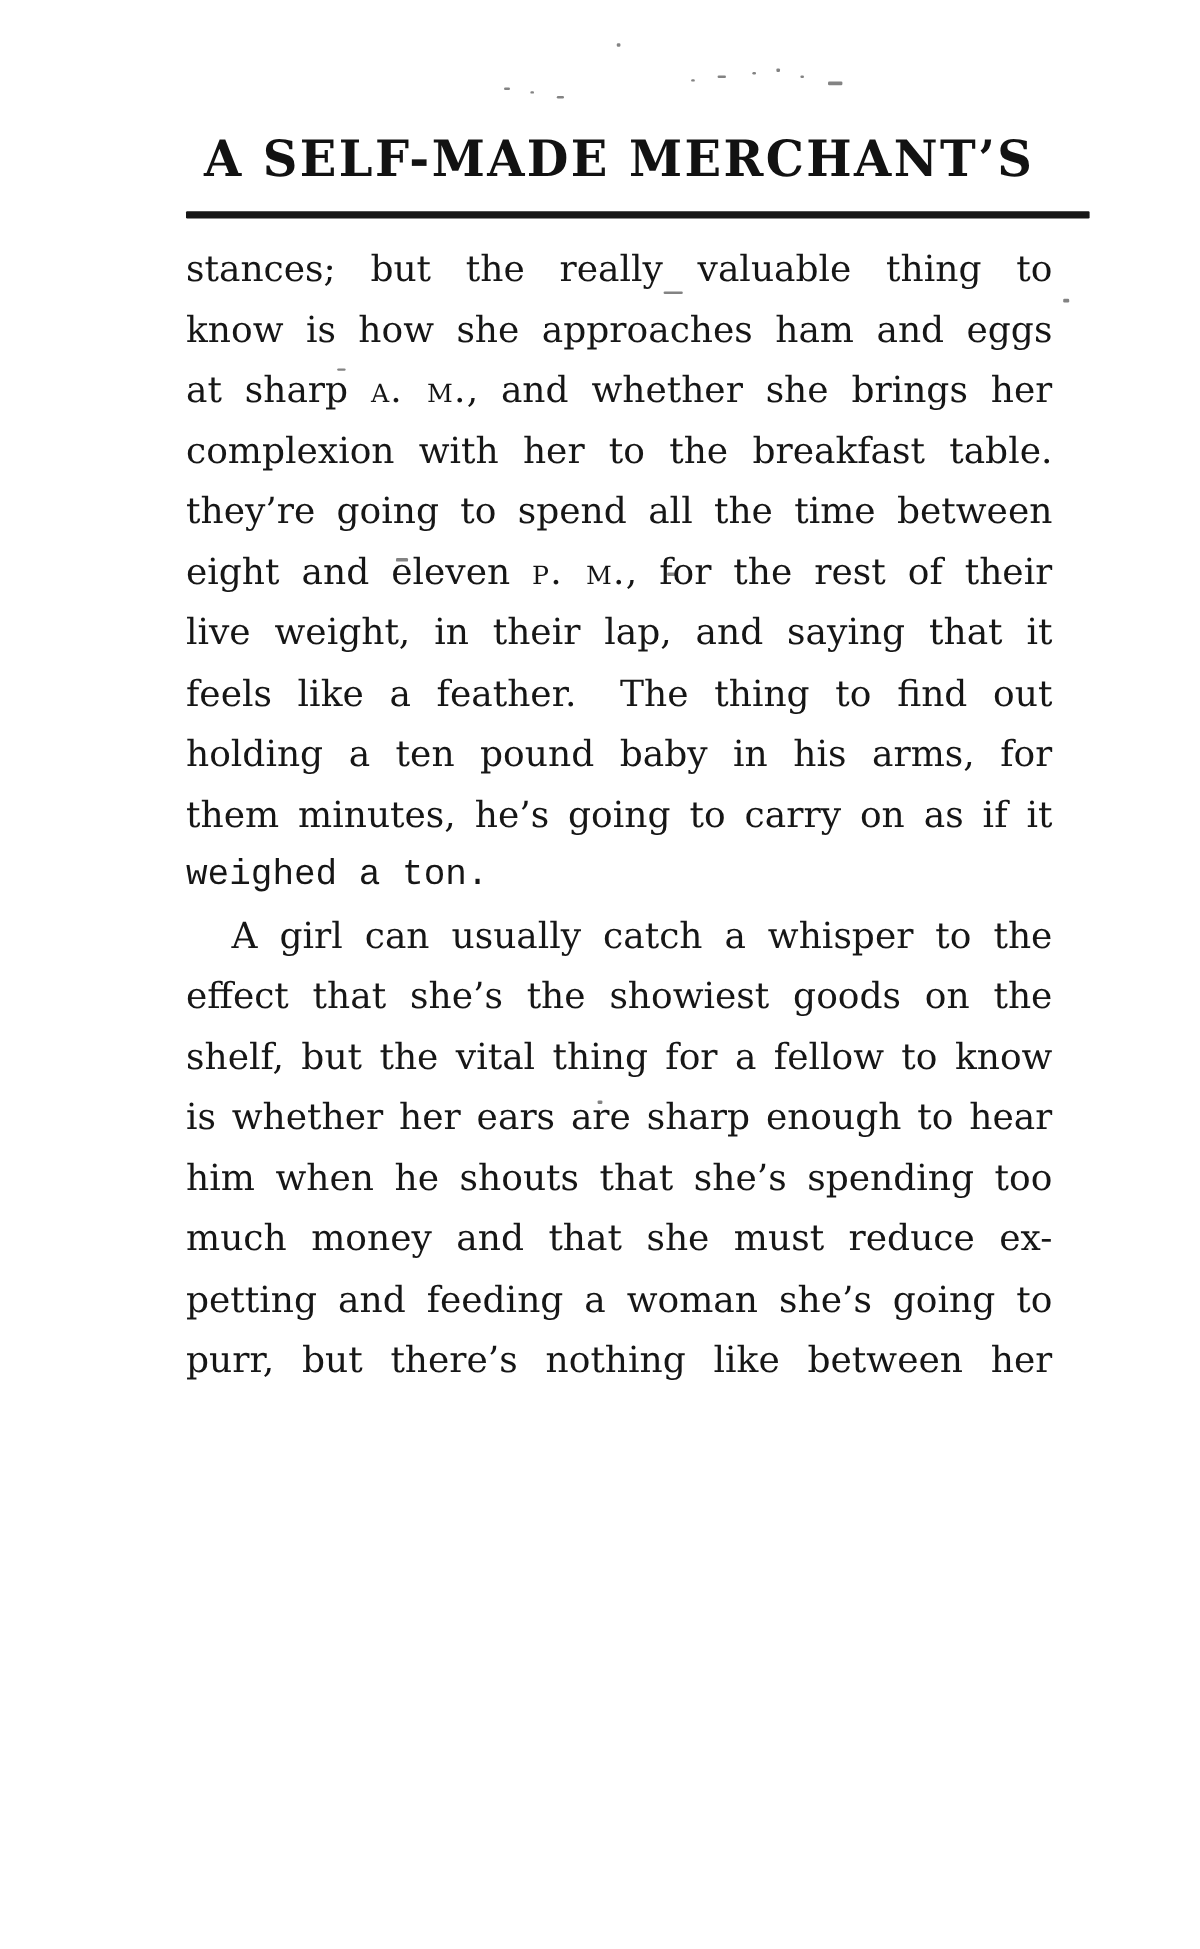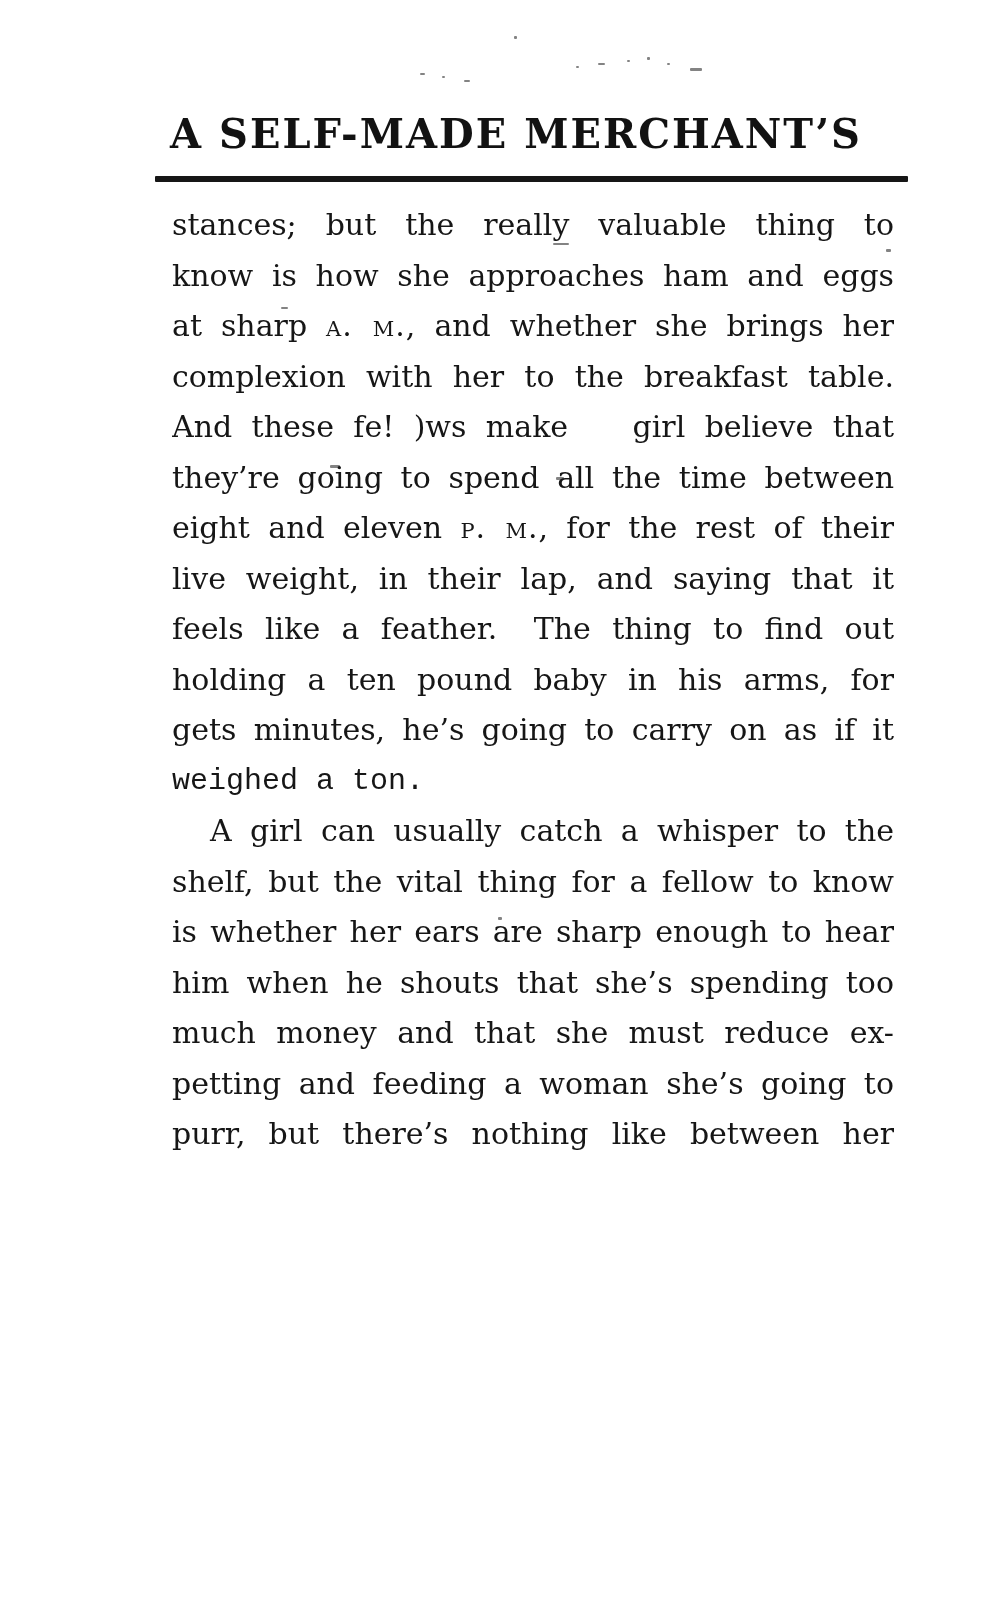--- a/index.html
+++ b/index.html
@@ -34,21 +34,21 @@
     position: absolute;
     left: 155px;
     top: 176px;
     width: 753px;
     height: 6px;
     background: #161616;
     border-radius: 1px;
   }
   .body-lines {
     position: absolute;
-    left: 172px;
+    left: 155px;
     top: 200px;
     width: 722px;
     font-size: 30px;
     line-height: 50.5px;
   }
   .line {
     text-align: justify;
     text-align-last: justify;
     -moz-text-align-last: justify;
     height: 50.5px;
@@ -113,29 +113,29 @@
 
   <div class="running-head">A SELF-MADE MERCHANT’S</div>
 
   <div class="head-rule"></div>
 
   <div class="body-lines">
       <div class="line"><span>stances; but the really valuable thing to</span></div>
       <div class="line"><span>know is how she approaches ham and eggs</span></div>
       <div class="line"><span>at sharp </span><span class="sc">a. m.</span><span>, and whether she brings her</span></div>
       <div class="line"><span>complexion with her to the breakfast table.</span></div>
-      <div class="line"><span>And these fe! )ws make   girl believe that</span></div>
       <div class="line"><span>they’re going to spend all the time between</span></div>
       <div class="line"><span>eight and eleven </span><span class="sc">p. m.</span><span>, for the rest of their</span></div>
       <div class="line"><span>live weight, in their lap, and saying that it</span></div>
       <div class="line"><span>feels like a feather.  The thing to find out</span></div>
       <div class="line"><span>holding a ten pound baby in his arms, for</span></div>
-      <div class="line"><span>gets minutes, he’s going to carry on as if it</span></div>
+      <div class="line"><span>them minutes, he’s going to carry on as if it</span></div>
       <div class="line end"><span>weighed a ton.</span></div>
       <div class="line indent"><span>A girl can usually catch a whisper to the</span></div>
+      <div class="line"><span>effect that she’s the showiest goods on the</span></div>
       <div class="line"><span>shelf, but the vital thing for a fellow to know</span></div>
       <div class="line"><span>is whether her ears are sharp enough to hear</span></div>
       <div class="line"><span>him when he shouts that she’s spending too</span></div>
       <div class="line"><span>much money and that she must reduce ex-</span></div>
       <div class="line"><span>petting and feeding a woman she’s going to</span></div>
       <div class="line"><span>purr, but there’s nothing like between her</span></div>
     </div>
 
   <div class="pagenum"><span class="d0">3</span><span class="d1">0</span><span class="d2">4</span></div>
 

